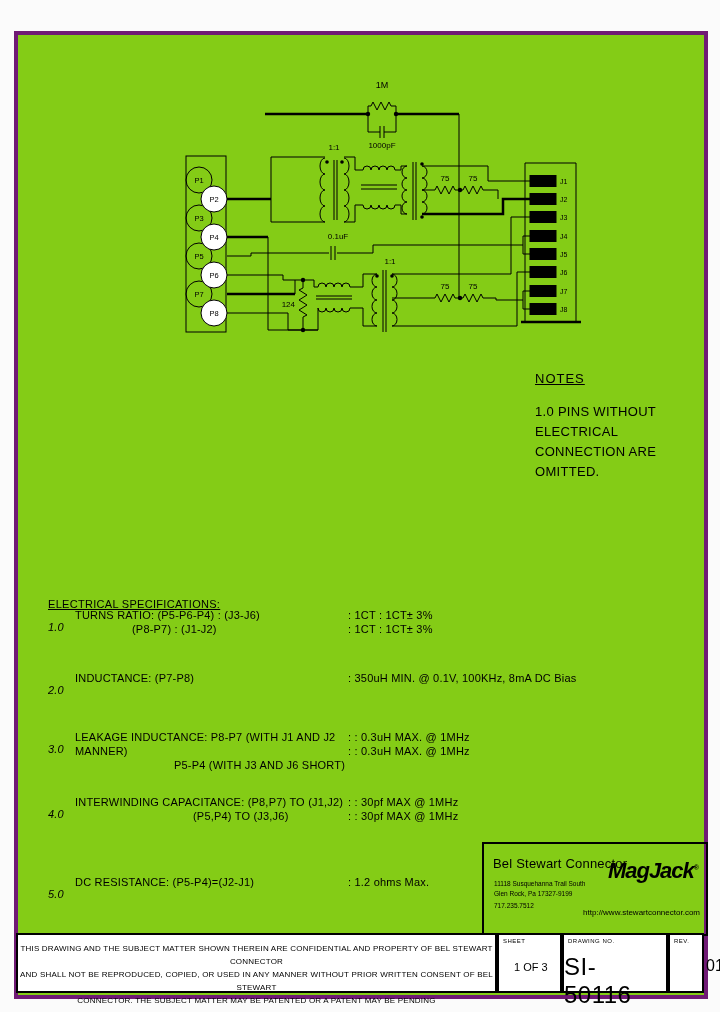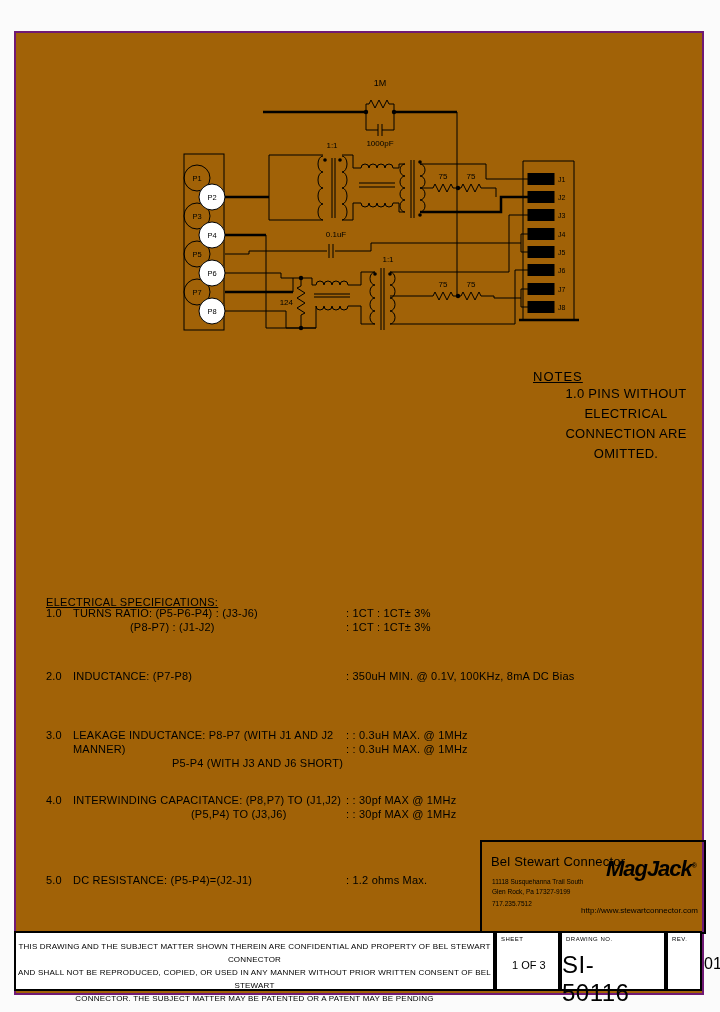--- a/index.html
+++ b/index.html
@@ -4,34 +4,34 @@
 <style>
   html,body{margin:0;padding:0;}
   body{
     width:720px;height:1012px;position:relative;
     background:#fbfbfb;color:#000;
     font-family:"Liberation Sans", sans-serif;
     -webkit-font-smoothing:none;
   }
   #page{
     position:absolute;left:14px;top:31px;width:686px;height:960px;
-    border:2px solid #701a75;background:#a16207;
+    border:4px solid #701a75;background:#84cc16;
   }
   svg{position:absolute;left:15px;top:35px;}
   .sch-text{font-family:"Liberation Sans",sans-serif;fill:#000;}
 
   
   #notes{position:absolute;left:517px;top:336px;width:186px;}
   #notes .nt{font-size:13px;text-decoration:underline;letter-spacing:1px;}
-  #notes .nb{font-size:13px;line-height:20px;letter-spacing:.3px;text-align:center;}
+  #notes .nb{margin-top:16px;font-size:13px;line-height:20px;letter-spacing:.3px;}
 
   
   #spec-title{position:absolute;left:30px;top:563px;font-size:11px;text-decoration:underline;letter-spacing:.3px;}
   .spec-row{position:absolute;left:30px;width:650px;font-size:11px;line-height:14px;letter-spacing:.2px;}
-  .spec-row .num{position:absolute;left:0;top:0;}
+  .spec-row .num{position:absolute;left:0;top:12px;font-style:italic;}
   .spec-row .lbl{position:absolute;left:27px;top:0;width:290px;}
   .spec-row .val{position:absolute;left:300px;top:0;width:340px;}
   .ind1{padding-left:57px;}
   .ind3{padding-left:99px;}
   .ind4{padding-left:118px;}
 
   
   #titleblock{position:absolute;left:464px;top:807px;width:222px;height:90px;border:2px solid #000;}
   #tb-company{position:absolute;left:9px;top:12px;font-size:13px;letter-spacing:.2px;text-align:center;}
   #tb-addr1{position:absolute;left:10px;top:36px;font-size:6.5px;}

